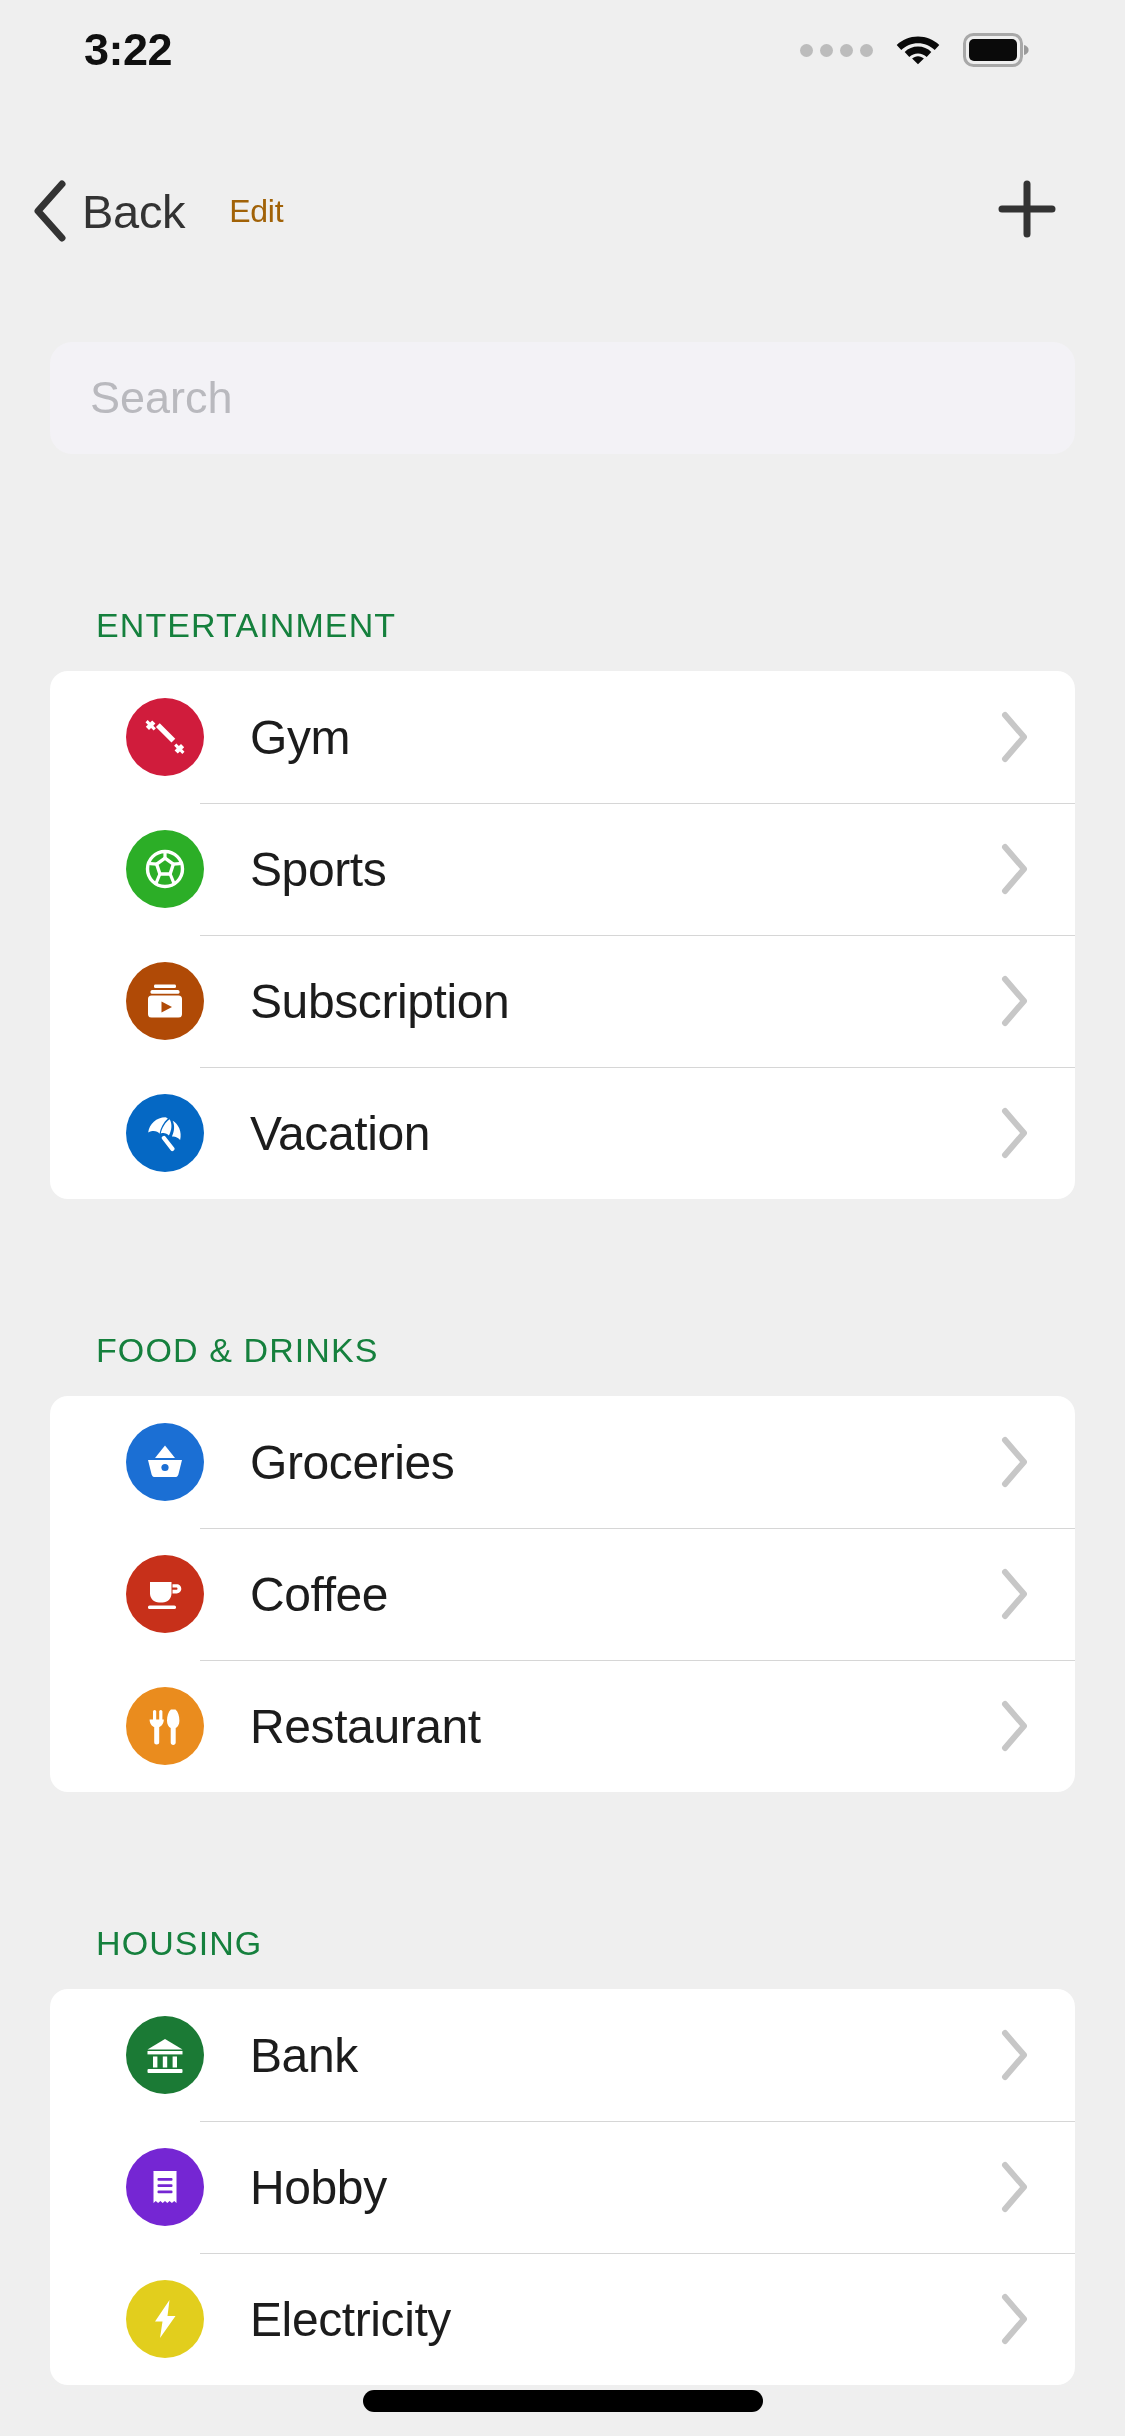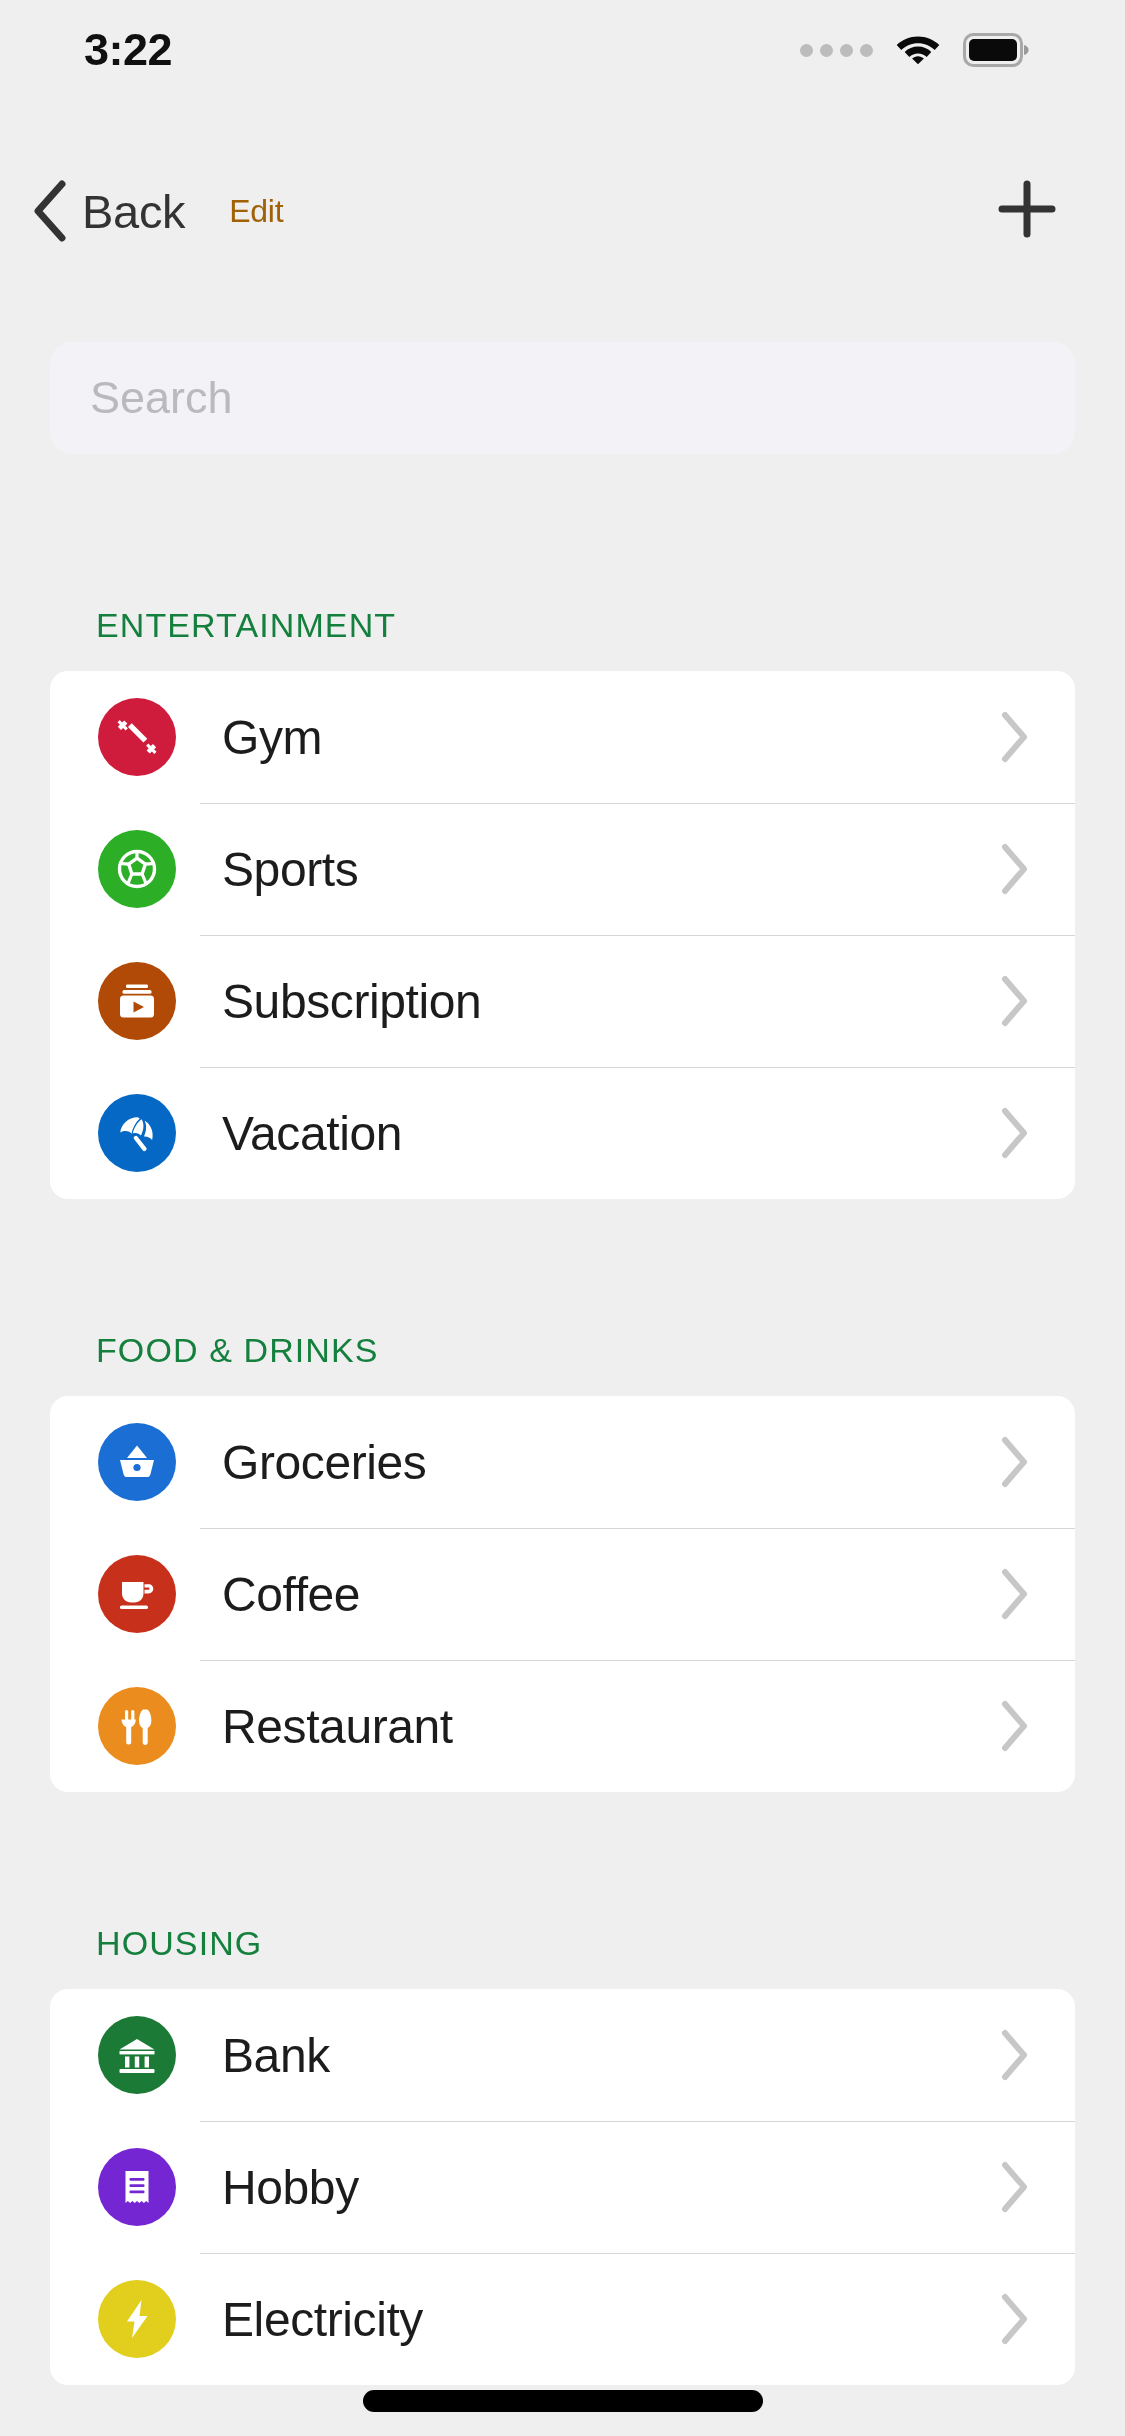--- a/index.html
+++ b/index.html
@@ -142,21 +142,21 @@
     background: #FFFFFF;
     border-radius: 18px;
     overflow: hidden;
   }
 
   .row {
     position: relative;
     display: flex;
     align-items: center;
     height: 132px;
-    padding: 0 44px 0 48px;
+    padding: 0 44px 0 76px;
     justify-content: flex-end;
   }
   .row + .row::before {
     content: "";
     position: absolute;
     top: 0;
     left: 150px;
     right: 0;
     height: 1px;
     background: #D6D6D6;

